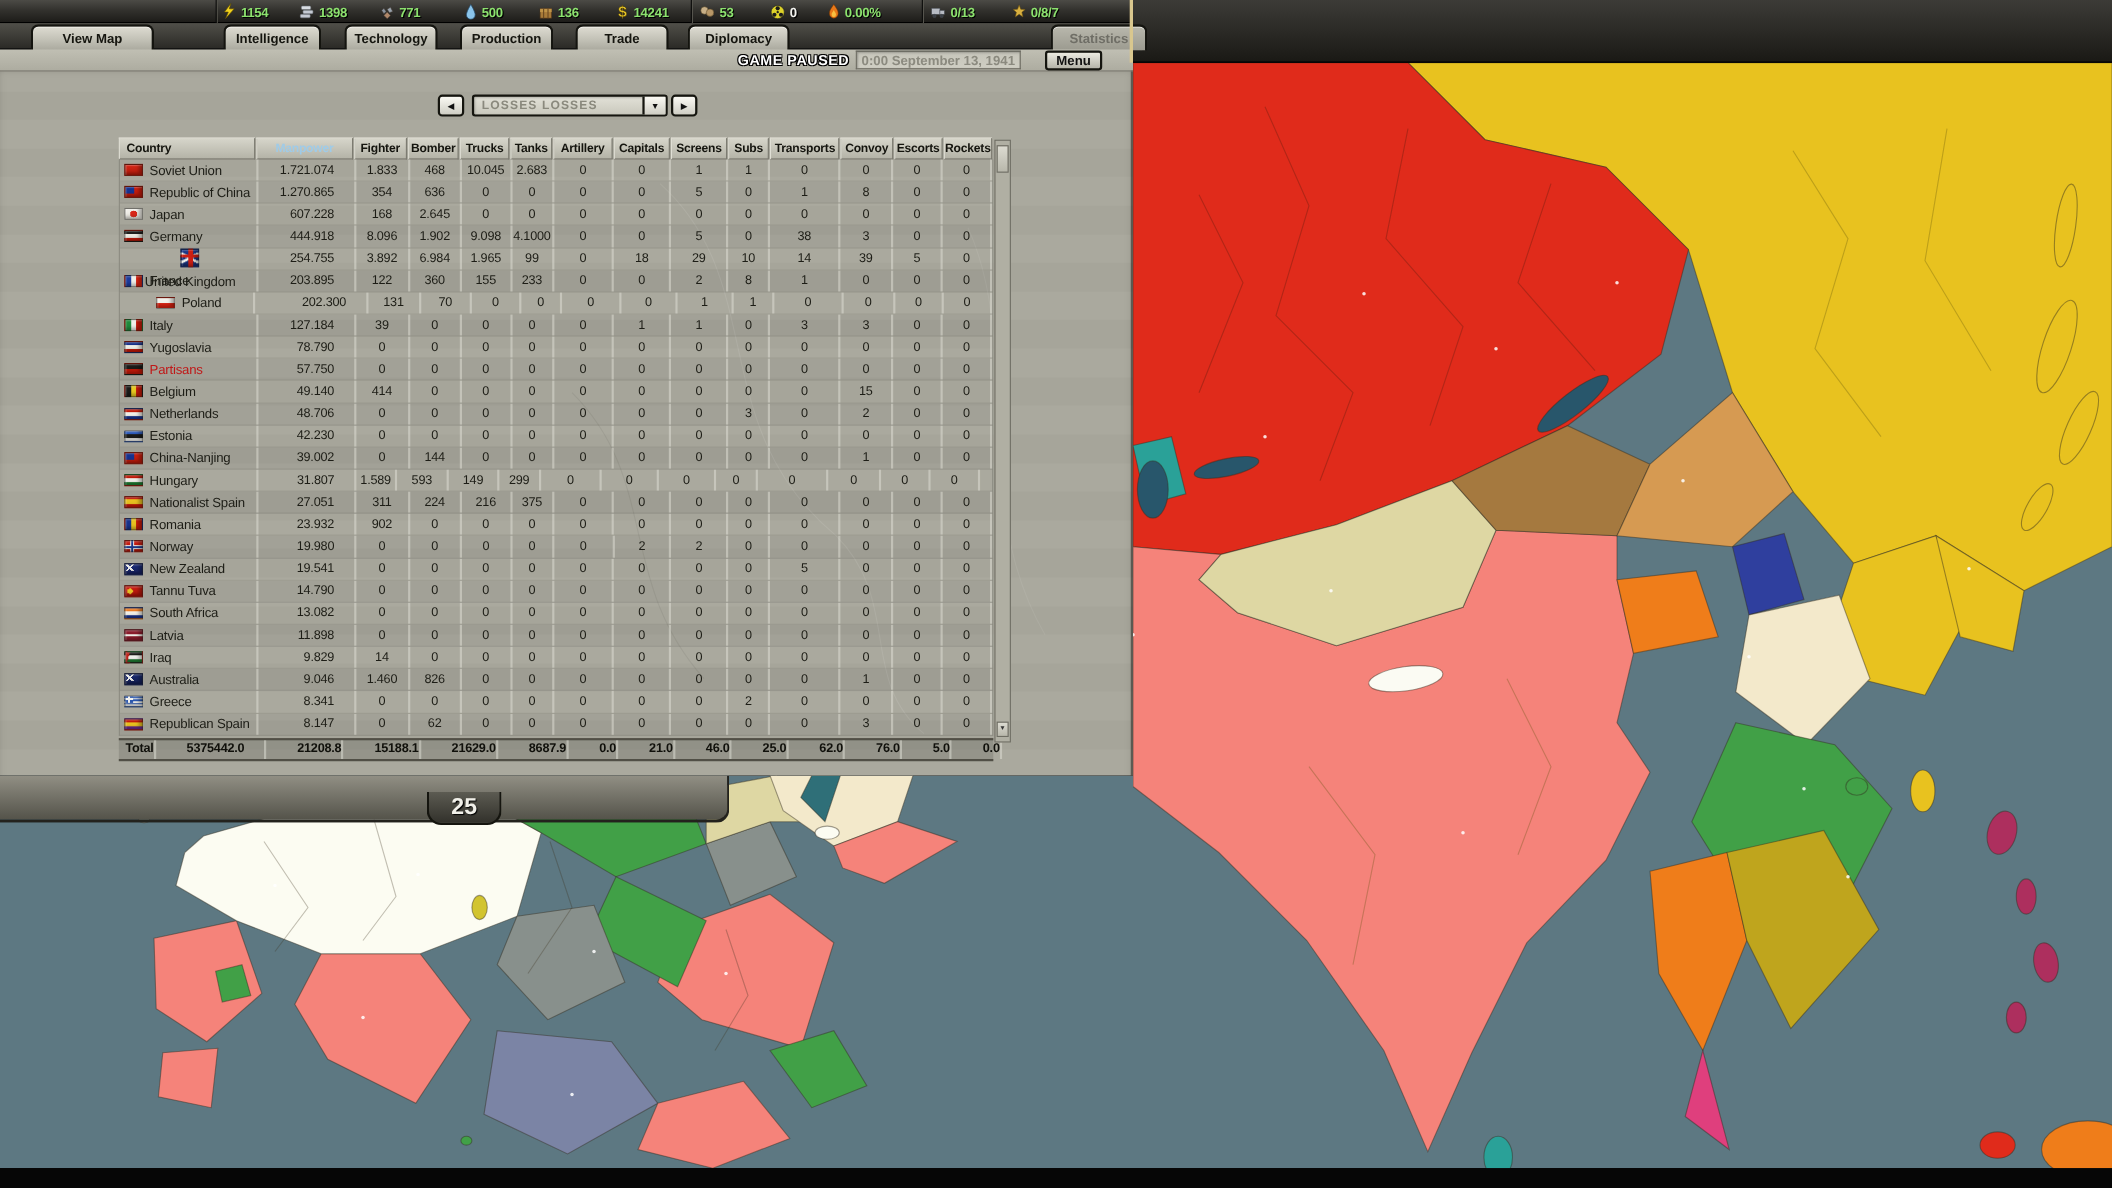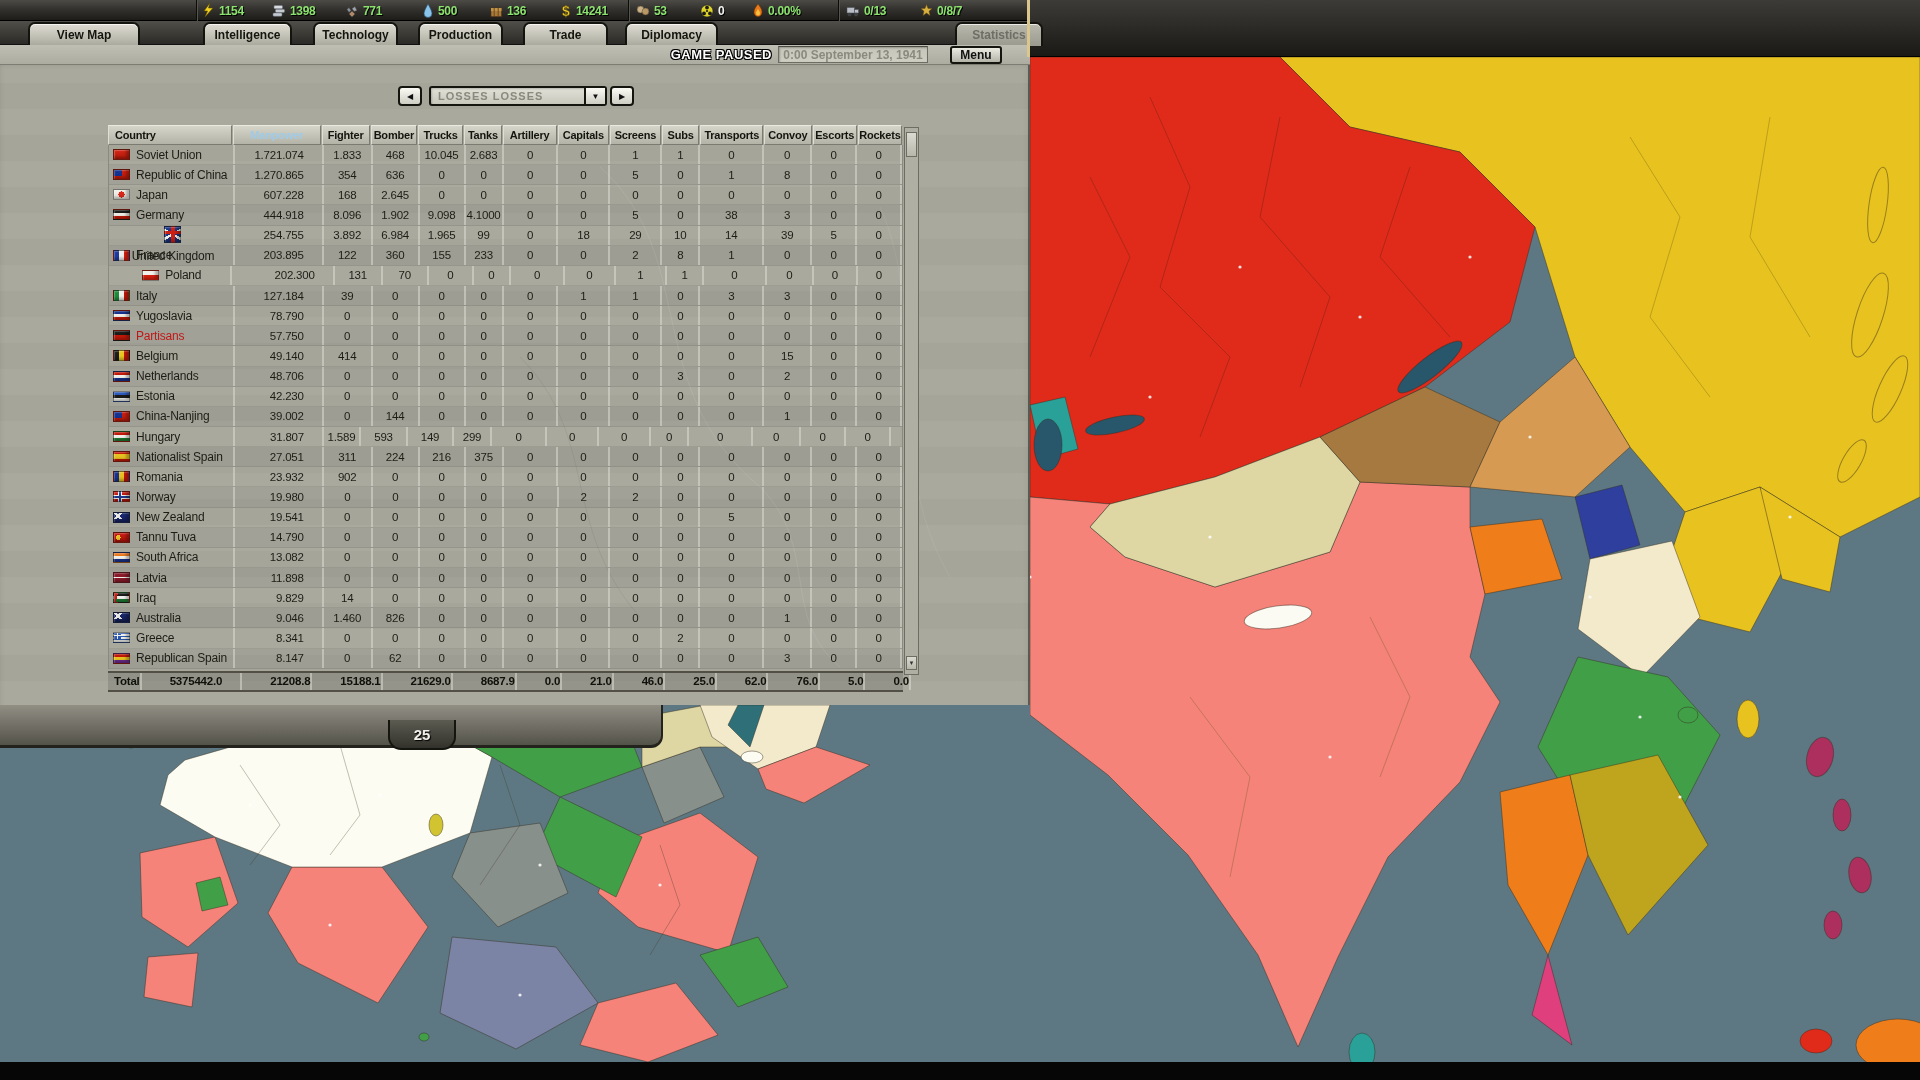--- a/index.html
+++ b/index.html
@@ -94,21 +94,21 @@
   #sb-down{position:absolute;left:1px;bottom:4px;width:11px;height:14px;
     background:linear-gradient(180deg,#dcdbd1,#b8b7ab);border:1px solid #6e6d63;
     display:flex;align-items:center;justify-content:center;font-size:6px;color:#333;cursor:pointer;}
 
   #bottombar{position:absolute;left:0;top:705px;width:663px;height:43px;
     background:linear-gradient(180deg,#918f84,#54534a);
     border-bottom:3px solid #23221d;border-right:2px solid #23221d;border-radius:0 0 12px 0;}
   #pagetab{position:absolute;left:388px;top:720px;width:68px;height:30px;
     background:linear-gradient(180deg,#5c5b52,#32312b);border:2px solid #15150f;border-top:none;
     border-radius:0 0 13px 13px;display:flex;align-items:center;justify-content:center;
-    color:#f1f0e9;font-size:15px;font-weight:bold;text-shadow:1px 1px 1px #000;cursor:pointer;}
+    color:#f1f0e9;font-size:21px;font-weight:bold;text-shadow:1px 1px 1px #000;cursor:pointer;}
 </style>
 </head>
 <body>
 
 <div id="screen">
 
   <svg class="map" style="left:1030px;top:57px" width="890" height="1005" viewBox="0 0 890 1005" preserveAspectRatio="none">
     <rect width="890" height="1005" fill="#5d7882"></rect>
     <g stroke="rgba(50,45,30,.45)" stroke-width="1">
       <polygon points="250,0 890,0 890,440 810,480 730,430 655,455 600,390 545,300 505,170 430,95 320,70" fill="#e8c21f"></polygon>

